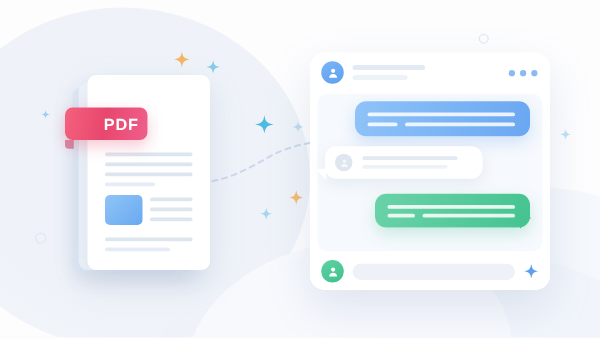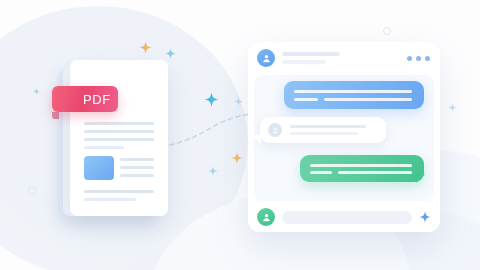--- a/index.html
+++ b/index.html
@@ -72,21 +72,21 @@
   
   .pdf-badge{
     position:absolute;left:-6px;top:26px;width:66px;height:26px;
     border-radius:6px;
     background:linear-gradient(100deg,#f4617e 0%,#e8476d 48%,#ef5f8c 100%);
     box-shadow:0 5px 12px rgba(228,72,110,.30);
     display:flex;align-items:center;justify-content:center;
     z-index:5;
   }
   .pdf-badge .pdf-text{
-    color:#ffffff;font-size:13px;font-weight:normal;letter-spacing:.6px;
+    color:#ffffff;font-size:13px;font-weight:bold;letter-spacing:.6px;
     line-height:1;
     padding-left:24px;
   }
   .pdf-fold{
     position:absolute;left:-6px;top:52px;width:7px;height:7px;
     background:#c23c63;border-radius:0 0 0 3px;opacity:.55;z-index:4;
   }
 
   
   .chat-window{

